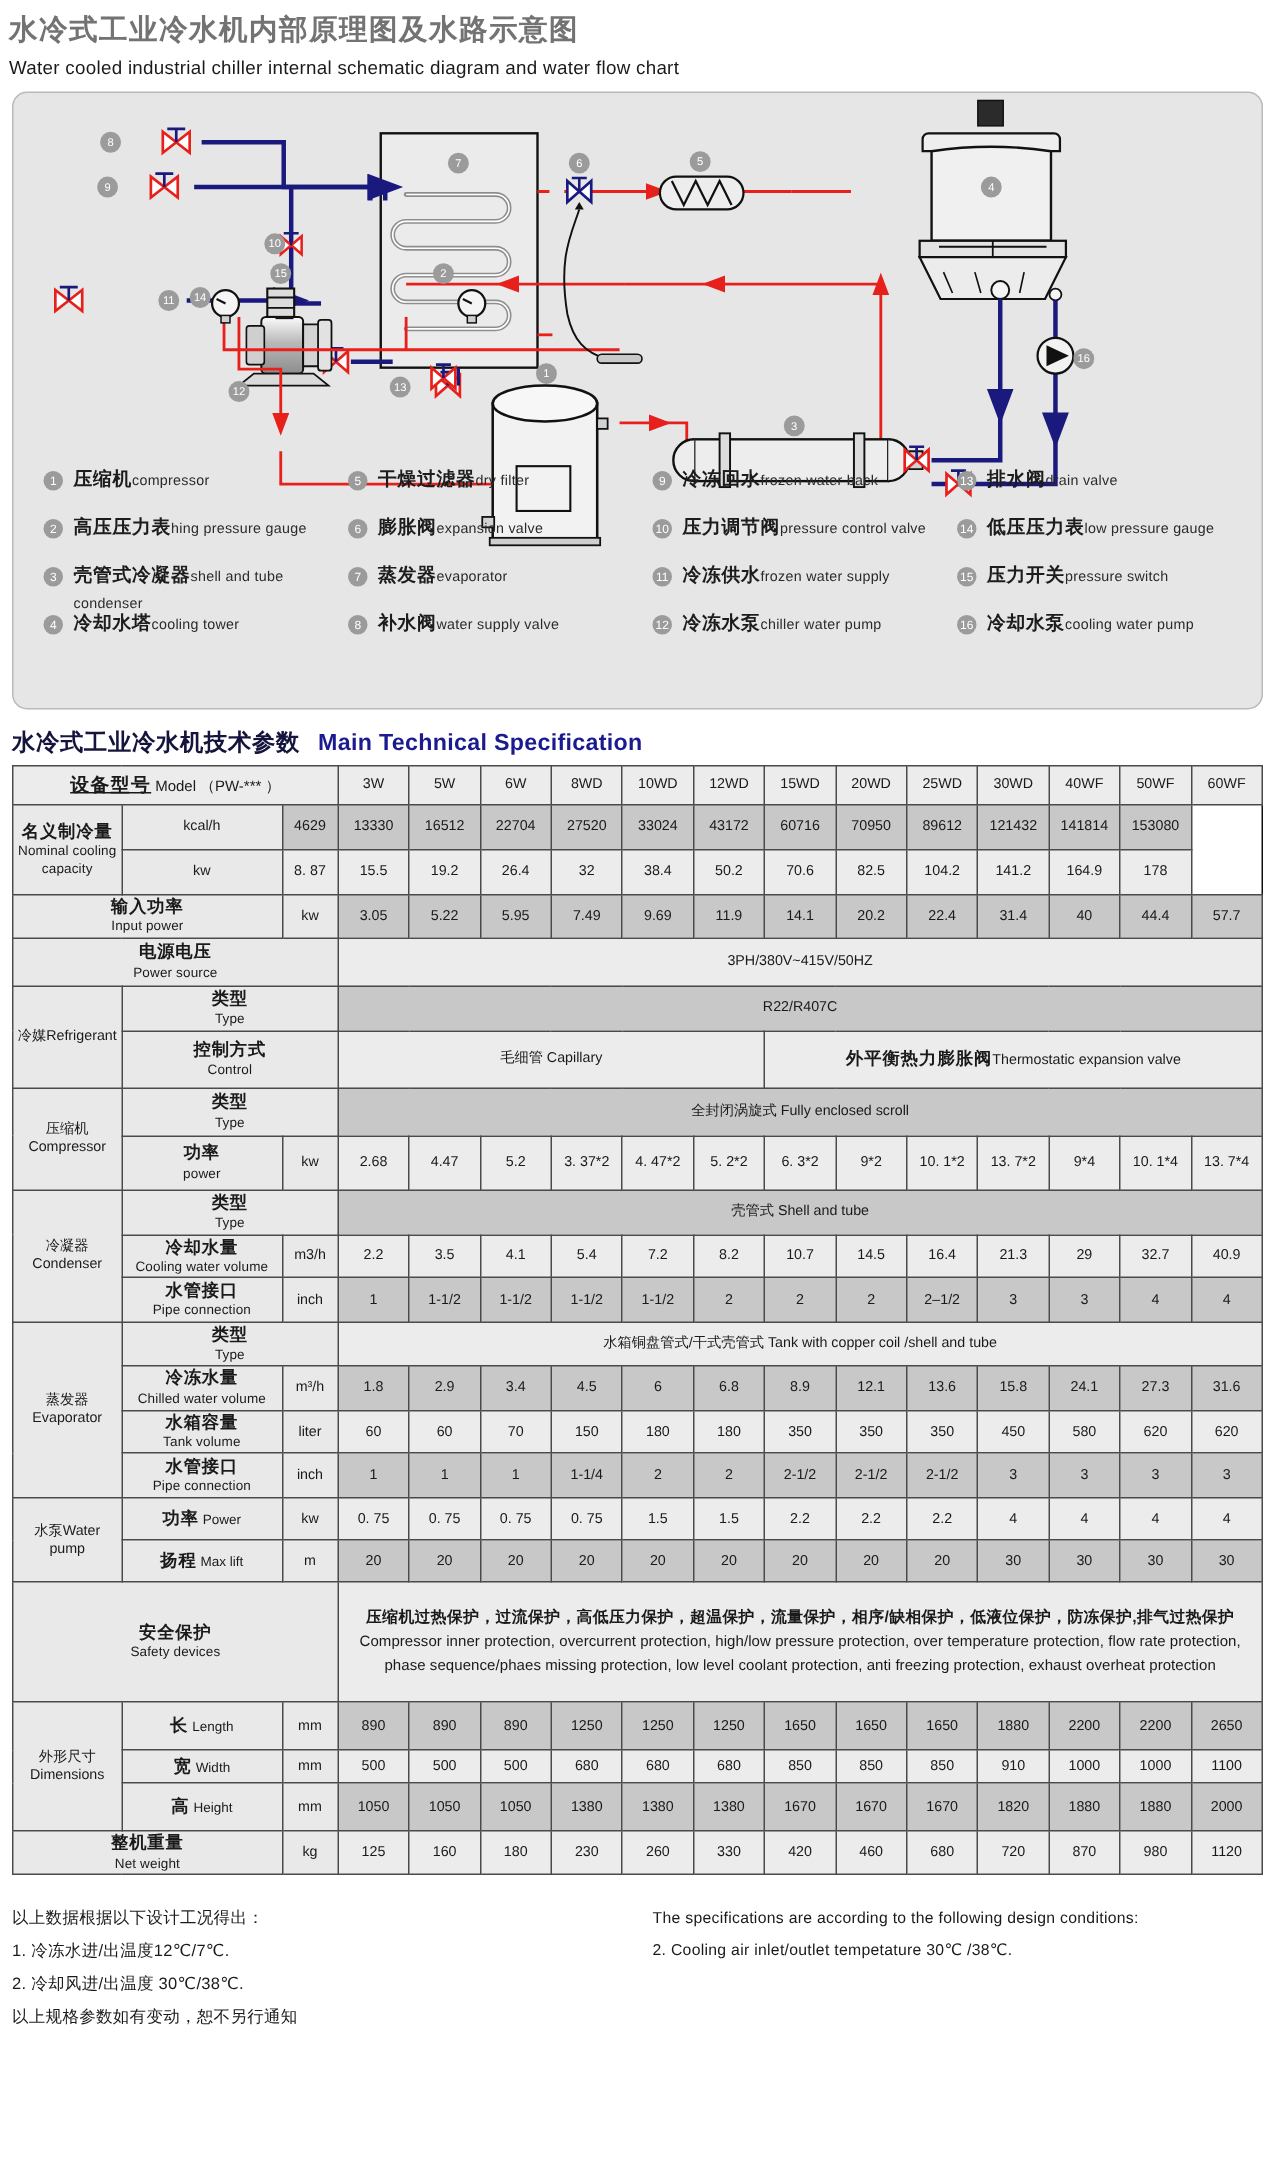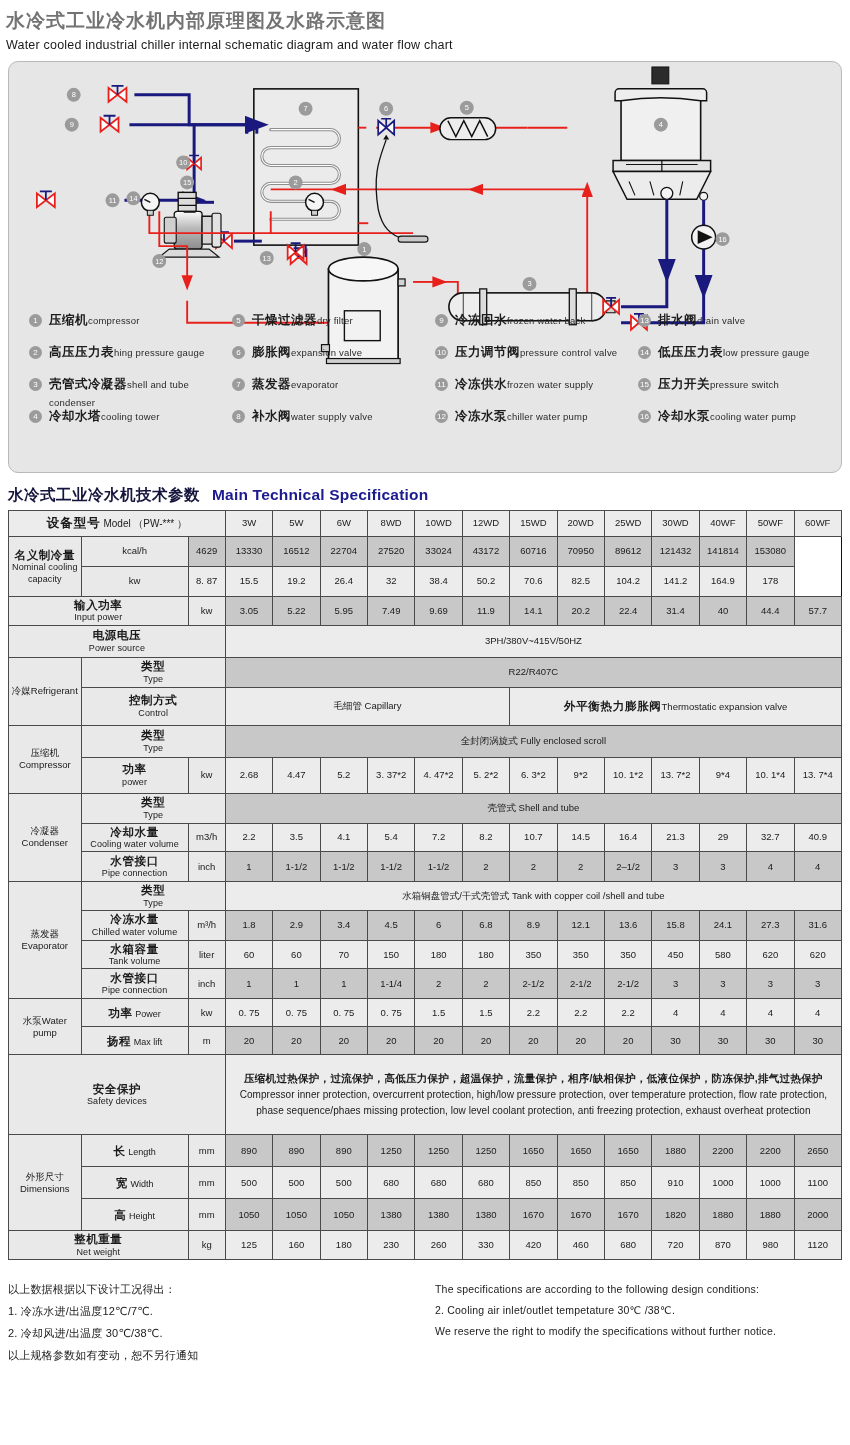--- a/index.html
+++ b/index.html
@@ -86,21 +86,21 @@
   .lbl .inline-cn { font-size:11.5px; font-weight:bold; letter-spacing:.6px; }
   .lbl .inline-en { font-size:9px; }
   .unit { background:#e9e9e9; font-size:9px; }
   .dark { background:#c8c8c8; }
   .light { background:#ececec; }
   .wide { background:#c8c8c8; font-size:11px; }
   .wide-lt { background:#ececec; font-size:11px; }
   .wide .cn, .wide-lt .cn { font-size:11.5px; font-weight:bold; letter-spacing:.7px; }
   .wide .en, .wide-lt .en { font-size:9.5px; }
   .hdr-model { background:#ececec; font-size:12px; }
-  .hdr-model .cn { font-size:12.5px; font-weight:bold; letter-spacing:1px; }
+  .hdr-model .cn { font-size:12.5px; font-weight:bold; letter-spacing:1px;text-decoration:underline; }
   .hdr-model .en { font-size:10px; }
   .hdr-cell { background:#ececec; font-size:10px; font-weight:normal; }
   .safety-cn { font-size:10.5px; font-weight:bold; letter-spacing:.3px; line-height:1.5; }
   .safety-en { font-size:10px; line-height:1.6; letter-spacing:.05px; }
   .grp { background:#e9e9e9; }
 
   
   .notes {
     display:flex; margin:22px 8px 0 8px; gap:0;
   }
@@ -772,21 +772,21 @@
         <td class="dark">1250</td>
         <td class="dark">1250</td>
         <td class="dark">1650</td>
         <td class="dark">1650</td>
         <td class="dark">1650</td>
         <td class="dark">1880</td>
         <td class="dark">2200</td>
         <td class="dark">2200</td>
         <td class="dark">2650</td>
       </tr>
-      <tr style="height: 32px;">
+      <tr style="height: 22px;">
         <td class="lbl"><span class="inline-cn">宽</span> <span class="inline-en">Width</span></td>
         <td class="unit">mm</td>
         <td class="light">500</td>
         <td class="light">500</td>
         <td class="light">500</td>
         <td class="light">680</td>
         <td class="light">680</td>
         <td class="light">680</td>
         <td class="light">850</td>
         <td class="light">850</td>
@@ -839,15 +839,14 @@
 <div class="notes">
   <div class="notes-col">
     <p class="cn">以上数据根据以下设计工况得出：</p>
     <p class="cn">1. 冷冻水进/出温度12℃/7℃.</p>
     <p class="cn">2. 冷却风进/出温度 30℃/38℃.</p>
     <p class="cn">以上规格参数如有变动，恕不另行通知</p>
   </div>
   <div class="notes-col right">
     <p>The specifications are according to the following design conditions:</p>
     <p>2. Cooling  air  inlet/outlet  tempetature  30℃ /38℃.</p>
-    <p>We reserve the right to modify the specifications without further notice.</p>
   </div>
 </div>
 
 </body></html>

